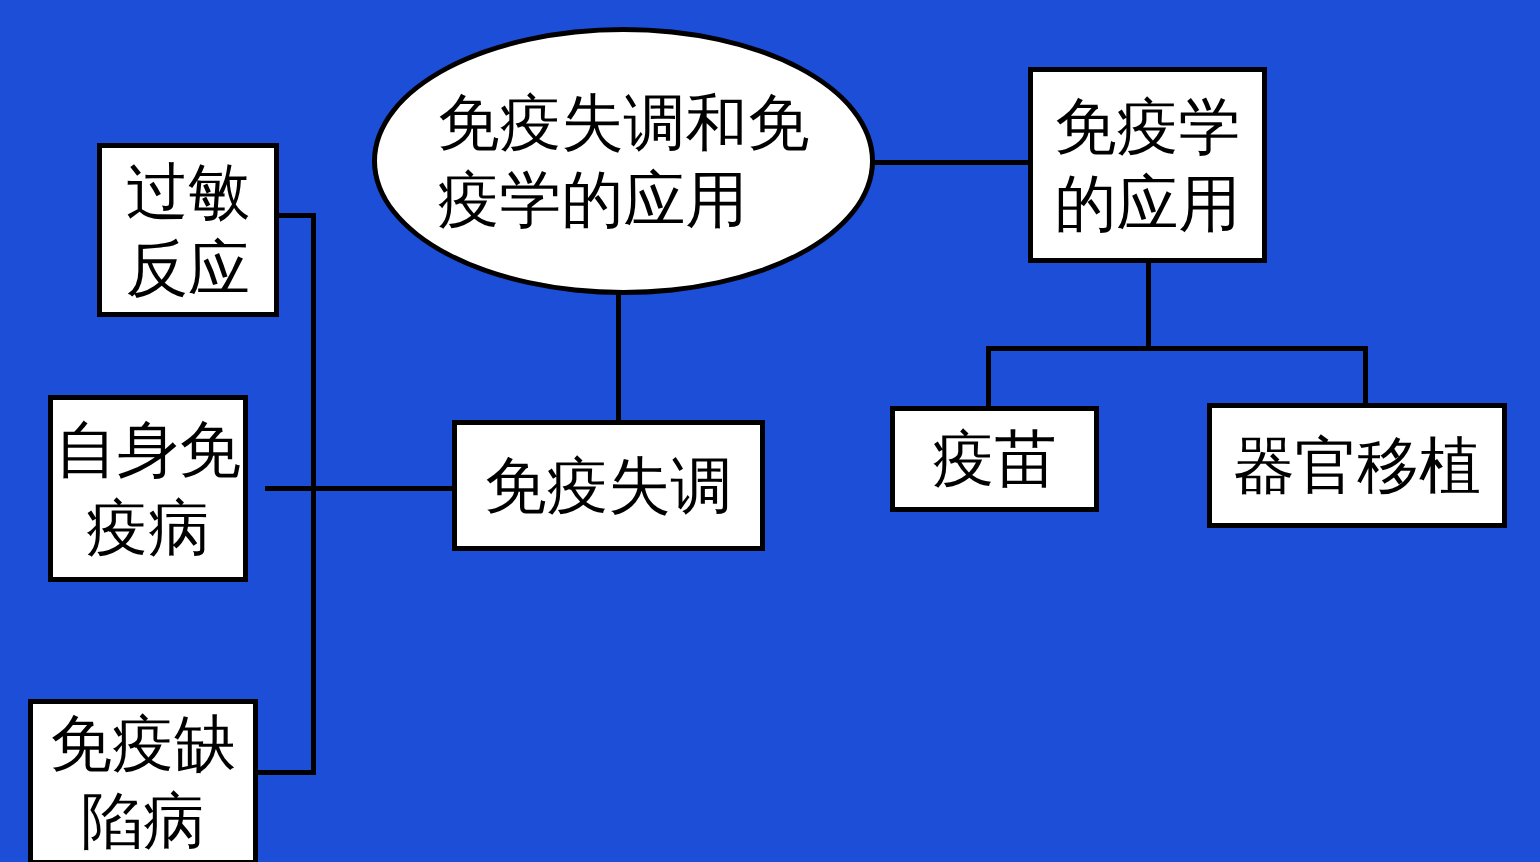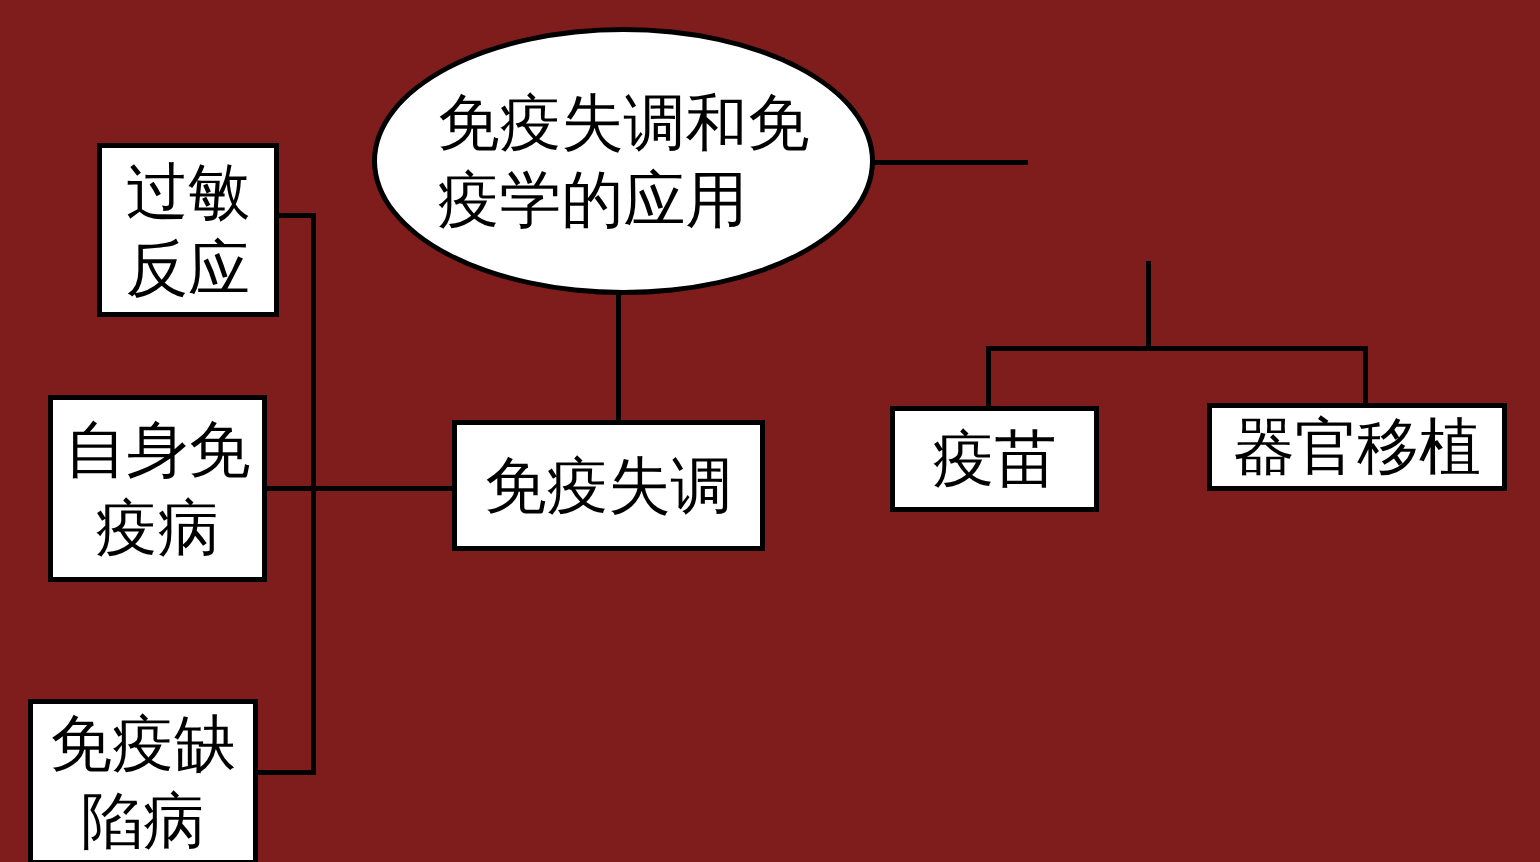--- a/index.html
+++ b/index.html
@@ -4,21 +4,21 @@
 <style>
   * { margin: 0; padding: 0; box-sizing: border-box; }
   html, body {
     width: 1540px; height: 862px;
     background: #ffffff;
     font-family: "DejaVu Sans", sans-serif;
   }
   .canvas {
     position: relative;
     width: 1540px; height: 862px;
-    background: #7f1d1d;
+    background: #1d4ed8;
     overflow: hidden;
   }
   .node {
     position: absolute;
     border: 5px solid #000000;
     background: #ffffff;
     display: flex;
     align-items: center;
     justify-content: center;
     color: #000000;
@@ -34,25 +34,25 @@
   .node-label.align-left { text-align: left; }
   .line {
     position: absolute;
     background: #000000;
   }
 
   
   #node-root              { left: 372px;  top: 27px;  width: 503px; height: 268px; z-index: 2; }
   #node-applications      { left: 1028px; top: 67px;  width: 239px; height: 196px; }
   #node-allergy           { left: 85px;   top: 143px; width: 182px; height: 174px; margin-left: 12px; }
-  #node-autoimmune        { left: 48px;   top: 395px; width: 219px; height: 187px; align-items: center; }
+  #node-autoimmune        { left: 48px;   top: 395px; width: 200px; height: 187px; align-items: center; }
   #node-immunodeficiency  { left: 28px;   top: 667px; width: 230px; height: 166px; margin-top: 32px; }
   #node-dysregulation     { left: 452px;  top: 420px; width: 313px; height: 131px; }
   #node-vaccine           { left: 890px;  top: 406px; width: 209px; height: 106px; }
-  #node-organ-transplant  { left: 1207px; top: 403px; width: 300px; height: 88px; }
+  #node-organ-transplant  { left: 1207px; top: 403px; width: 300px; height: 125px; }
 
   
   #conn-root-apps         { left: 872px;  top: 160px; width: 156px; height: 5px; }
   #conn-root-dysreg       { left: 616px;  top: 293px; width: 5px;   height: 127px; }
   #conn-apps-down         { left: 1146px; top: 261px; width: 5px;   height: 90px; }
   #conn-branch-horizontal { left: 986px;  top: 346px; width: 382px; height: 5px; }
   #conn-branch-vaccine    { left: 986px;  top: 349px; width: 5px;   height: 57px; }
   #conn-branch-organ      { left: 1363px; top: 349px; width: 5px;   height: 54px; }
   #conn-allergy-trunk     { left: 265px;  top: 213px; width: 51px;  height: 5px; }
   #conn-left-trunk        { left: 311px;  top: 213px; width: 5px;   height: 562px; }
@@ -73,20 +73,24 @@
   <div class="line" id="conn-allergy-trunk"></div>
   <div class="line" id="conn-left-trunk"></div>
   <div class="line" id="conn-autoimmune-dysreg"></div>
   <div class="line" id="conn-immunodef-trunk"></div>
 
   <div class="node ellipse" id="node-root">
     <span class="node-label align-left">免疫失调和免
 疫学的应用</span>
   </div>
 
+  <div class="node" id="node-applications">
+    <span class="node-label">免疫学
+的应用</span>
+  </div>
 
   <div class="node" id="node-allergy">
     <span class="node-label">过敏
 反应</span>
   </div>
 
   <div class="node" id="node-autoimmune">
     <span class="node-label">自身免
 疫病</span>
   </div>

